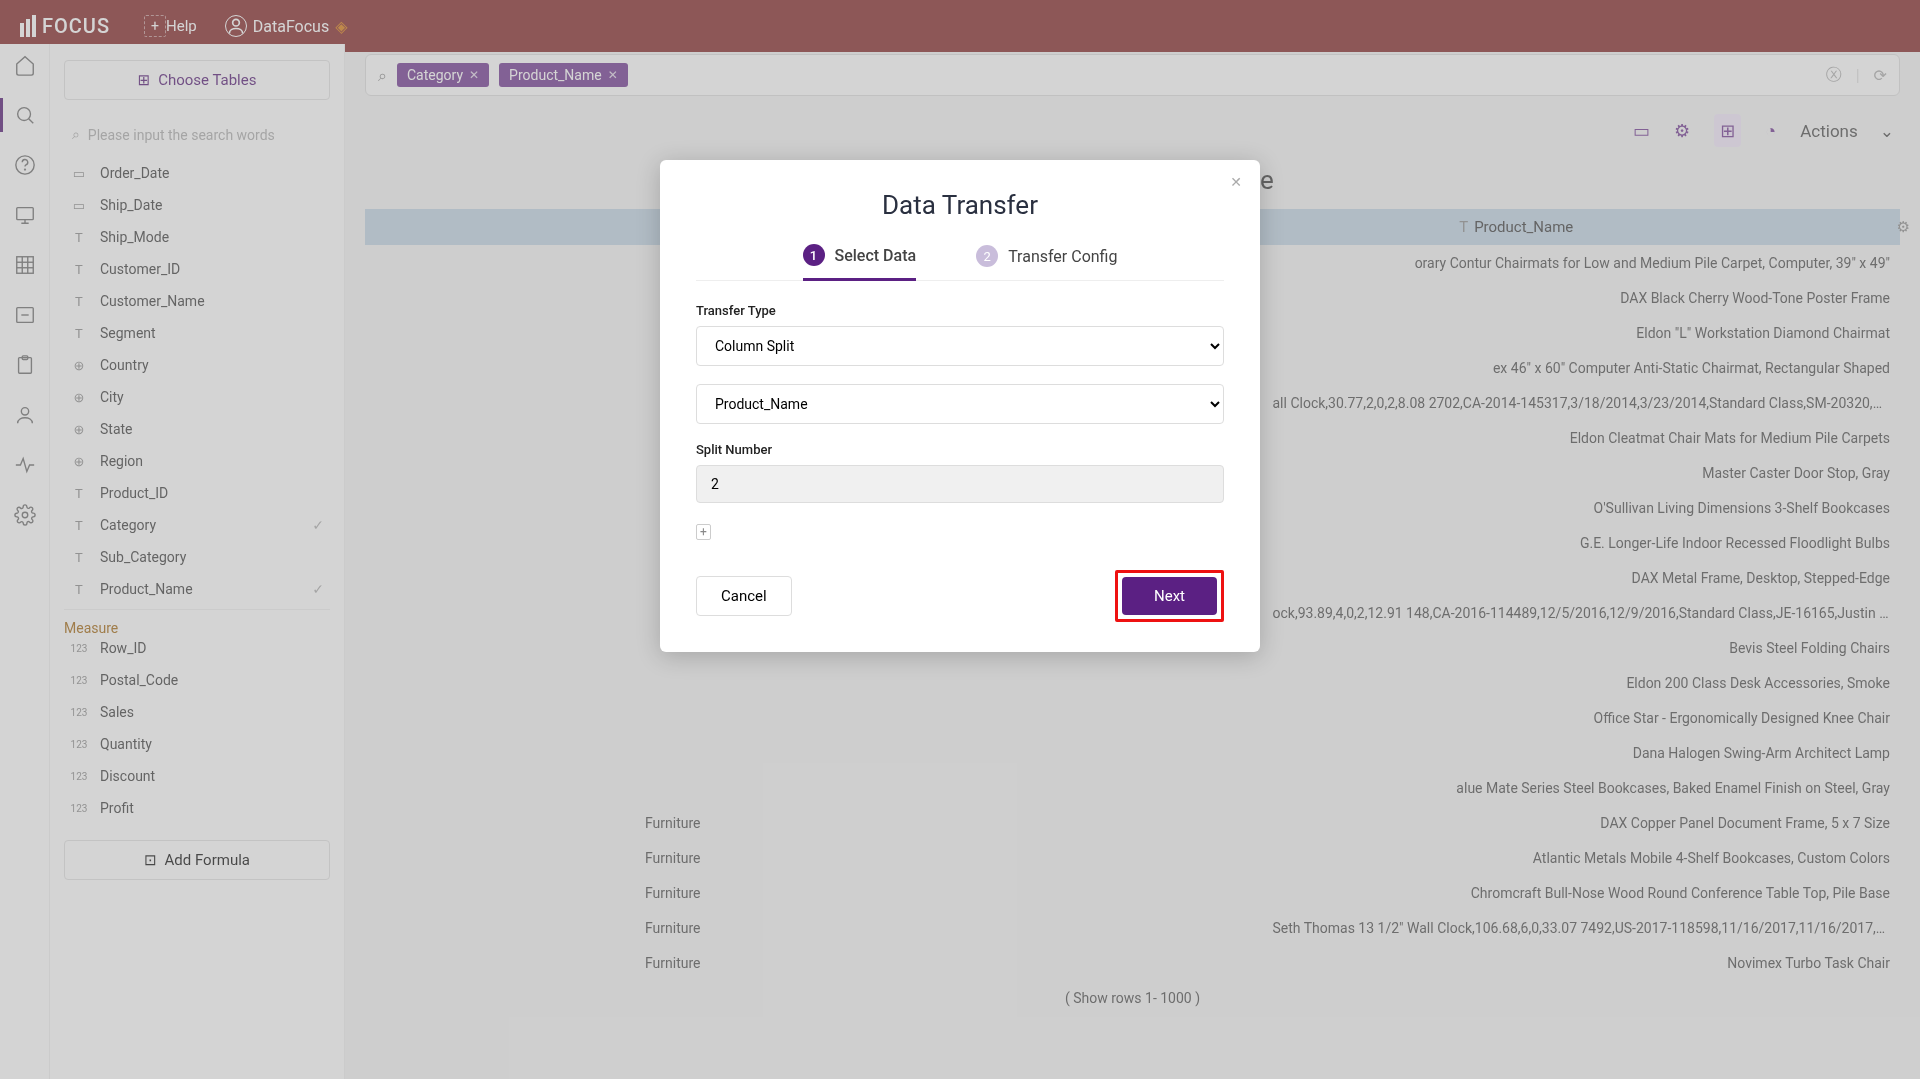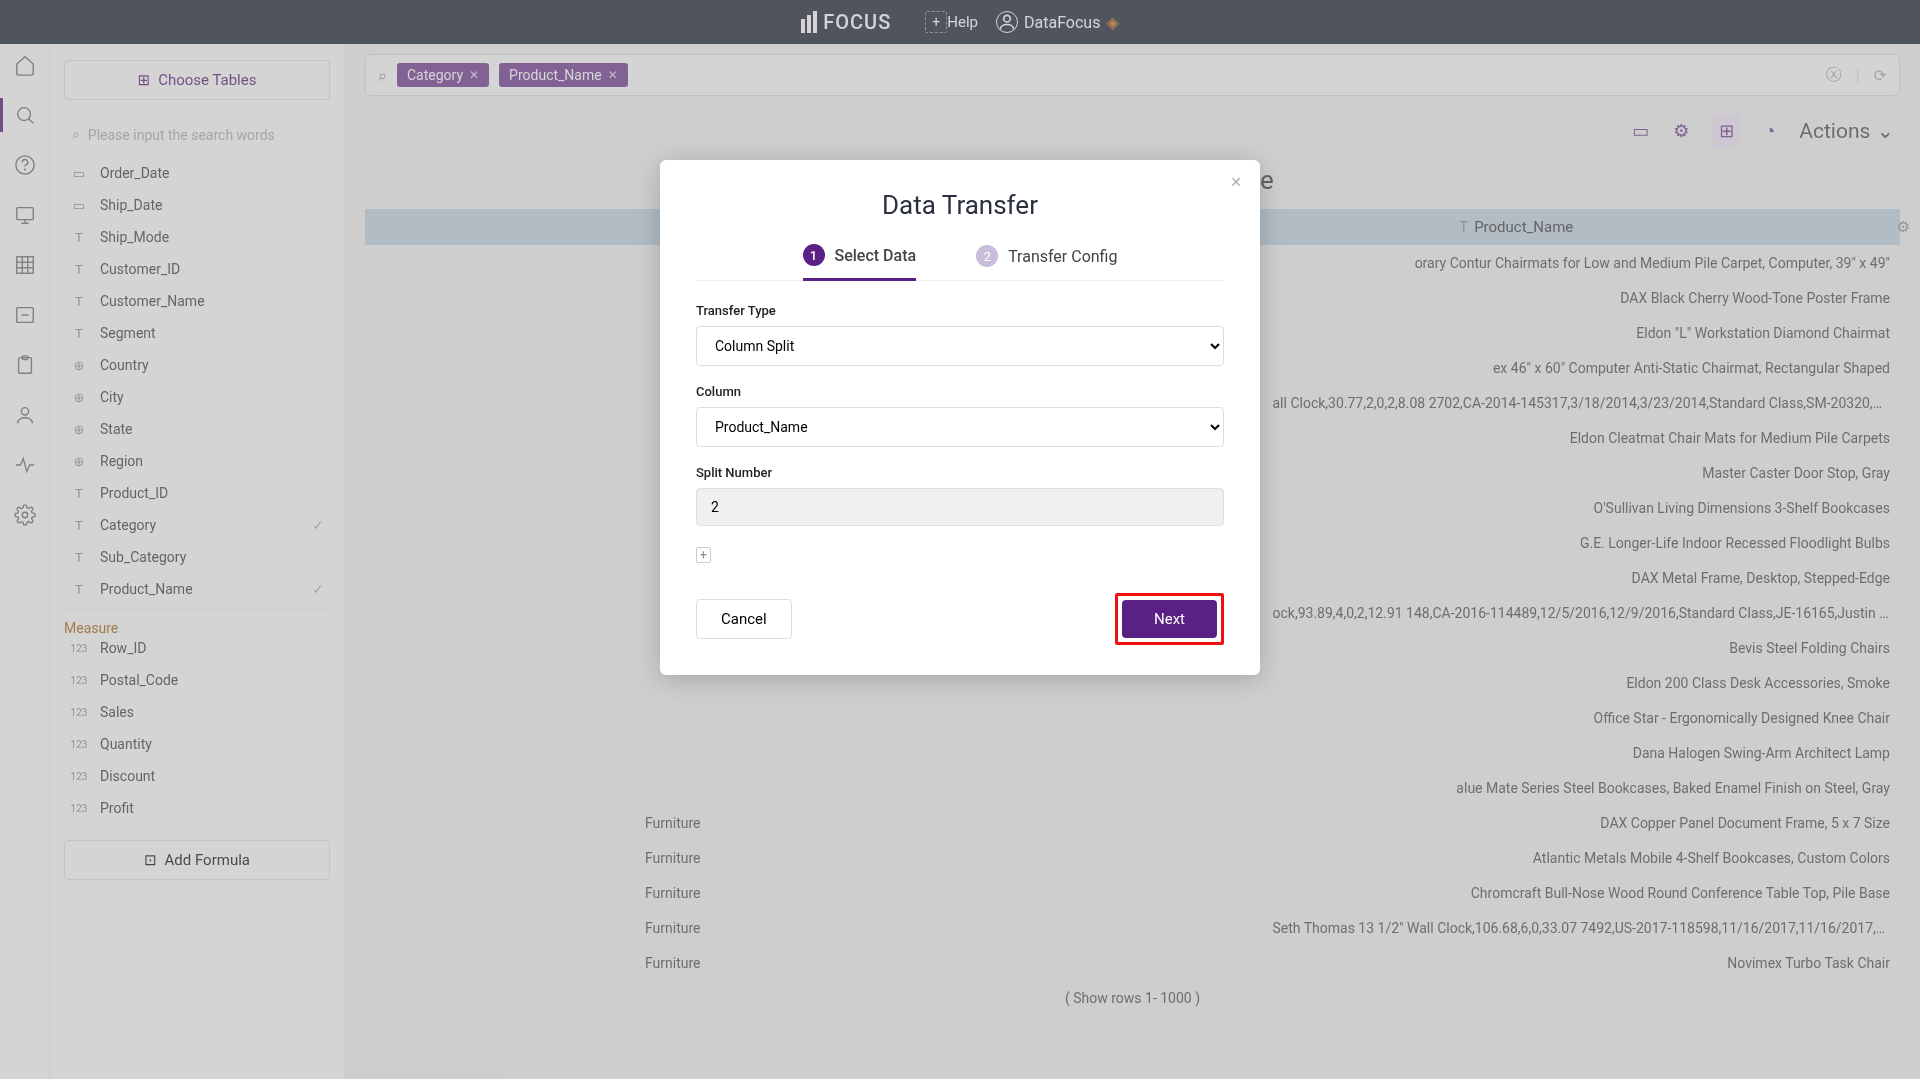--- a/index.html
+++ b/index.html
@@ -1,29 +1,29 @@
 <!DOCTYPE html>
 <html><head>
 <meta charset="utf-8">
 <style>
 * { margin: 0; padding: 0; box-sizing: border-box; font-family: -apple-system, BlinkMacSystemFont, "Segoe UI", Roboto, sans-serif; }
 body { background: #f5f5f5; width: 1920px; height: 1079px; overflow: hidden; position: relative; }
 
 
-.header { background: #0f172a; height: 44px; display: flex; align-items: center; justify-content: center; padding: 0 20px; color: #fff; }
+.header { background: #7f1d1d; height: 52px; display: flex; align-items: center; justify-content: flex-start; padding: 0 20px; color: #fff; }
 .header-left { display: flex; align-items: center; gap: 14px; }
 .logo-group { display: flex; align-items: center; gap: 6px; }
 .logo-bars { display: flex; gap: 2px; align-items: flex-end; }
 .logo-bars span { width: 4px; background: #fff; display: inline-block; }
 .logo-bars span:nth-child(1){height:14px}
 .logo-bars span:nth-child(2){height:18px}
 .logo-bars span:nth-child(3){height:22px}
 .logo-text { font-size: 20px; font-weight: 500; letter-spacing: 1px; }
 .plus-btn { width: 22px; height: 22px; border: 1px dashed rgba(255,255,255,.5); display:flex; align-items:center; justify-content:center; font-size:14px; border-radius:2px; margin-left:20px;}
-.header-right { display:flex; align-items:center; gap:18px; }
+.header-right { display:flex; align-items:center; gap:28px; }
 .header-right .help { font-size:15px; }
 .user-group { display:flex; align-items:center; gap:6px; }
 .user-icon { width:22px; height:22px; border:1.5px solid #fff; border-radius:50%; display:flex; align-items:center; justify-content:center; font-size:12px; }
 
 
 .left-rail { position:absolute; top:44px; left:0; width:50px; bottom:0; background:#fff; border-right:1px solid #eee; display:flex; flex-direction:column; align-items:center; padding-top:10px; gap:28px;}
 .left-rail .rail-icon { width:22px; height:22px; color:#666; display:flex; align-items:center; justify-content:center; }
 .left-rail .rail-icon.active { position:relative; }
 .left-rail .rail-icon.active::before { content:''; position:absolute; left:-14px; top:-6px; bottom:-6px; width:3px; background:#4b0d6e; }
 
@@ -41,21 +41,21 @@
 
 .main { position:absolute; top:44px; left:345px; right:0; bottom:0; padding:10px 20px; }
 .search-bar { border:1px solid #ddd; border-radius:6px; padding:8px 12px; display:flex; align-items:center; gap:10px; background:#fff;}
 .search-bar .mag { color:#888; }
 .chip { background:#6a2e8c; color:#fff; padding:4px 10px; border-radius:3px; font-size:14px; display:flex; align-items:center; gap:6px;}
 .chip .x { font-size:12px; opacity:.8;}
 .search-bar-right { margin-left:auto; display:flex; align-items:center; gap:14px; color:#aaa;}
 .toolbar { display:flex; justify-content:flex-end; align-items:center; gap:24px; padding:18px 6px;}
 .toolbar .tb-icon { color:#6a2e8c; font-size:18px;}
 .toolbar .tb-icon.grid-active { background:#f3e8fb; padding:6px; border-radius:4px;}
-.actions-btn { display:flex; align-items:center; gap:6px; color:#444; font-size:21px;}
+.actions-btn { display:flex; align-items:center; gap:22px; color:#444; font-size:17px;}
 .page-title { text-align:center; font-size:26px; color:#333; margin-bottom:14px; font-weight:400;}
 .data-table { width:100%; }
 .th-row { display:flex; background:#c0d3e3; height:36px;}
 .th-cell { flex:1; display:flex; align-items:center; justify-content:center; gap:6px; font-size:15px; color:#333;}
 .th-cell .t-icon { color:#888;}
 .tbody .tr { display:flex; height:35px; align-items:center;}
 .tbody .td1 { flex:1; padding-left:280px; font-size:14px; color:#444;}
 .tbody .td2 { flex:1; text-align:right; font-size:14px; color:#444; padding:0 10px; white-space:nowrap; overflow:hidden; text-overflow:ellipsis;}
 .footer-rows { text-align:center; font-size:14px; color:#444; padding:10px;}
 
@@ -422,21 +422,20 @@
       <span>Transfer Config</span>
     </div>
   </div>
   <div class="form-group">
     <label class="form-label">Transfer Type</label>
     <select class="form-select">
       <option>Column Split</option>
     </select>
   </div>
   <div class="form-group">
-    <label class="form-label">Column</label>
     <select class="form-select">
       <option>Product_Name</option>
     </select>
   </div>
   <div class="form-group">
     <label class="form-label">Split Number</label>
     <input class="form-input readonly" readonly="" value="2" style="">
   </div>
   <span class="tiny-note">+</span>
   <div class="modal-actions">

